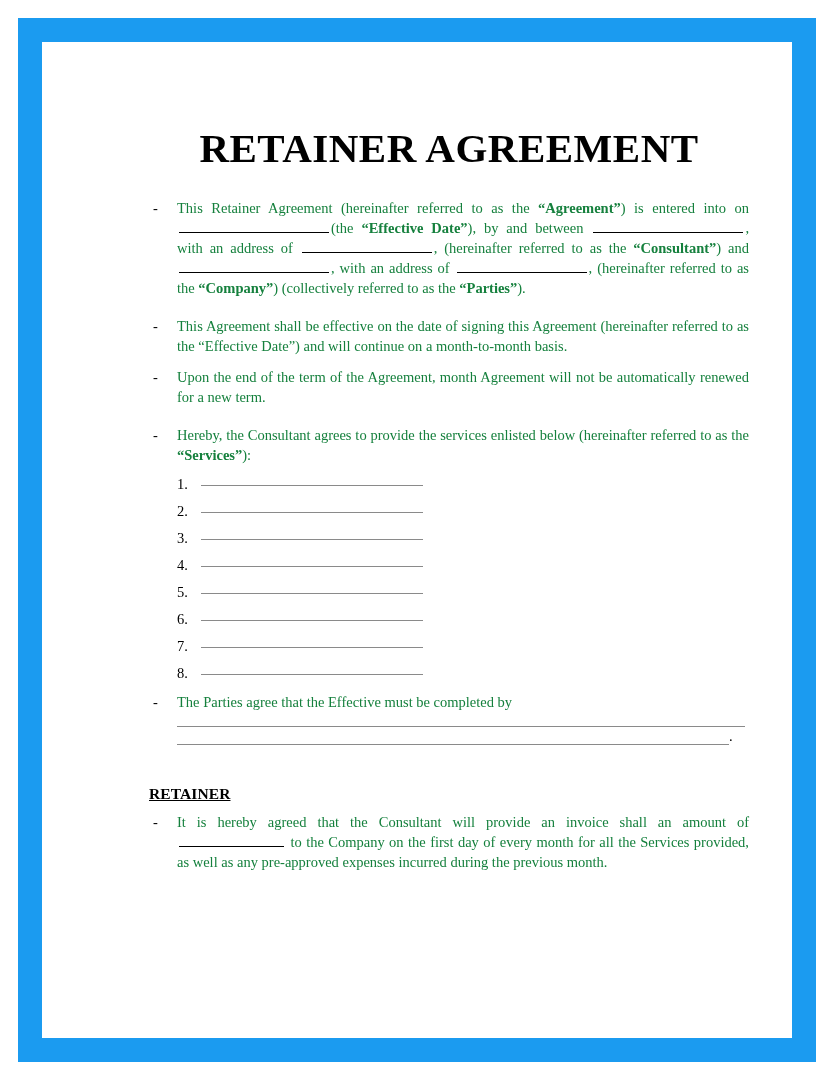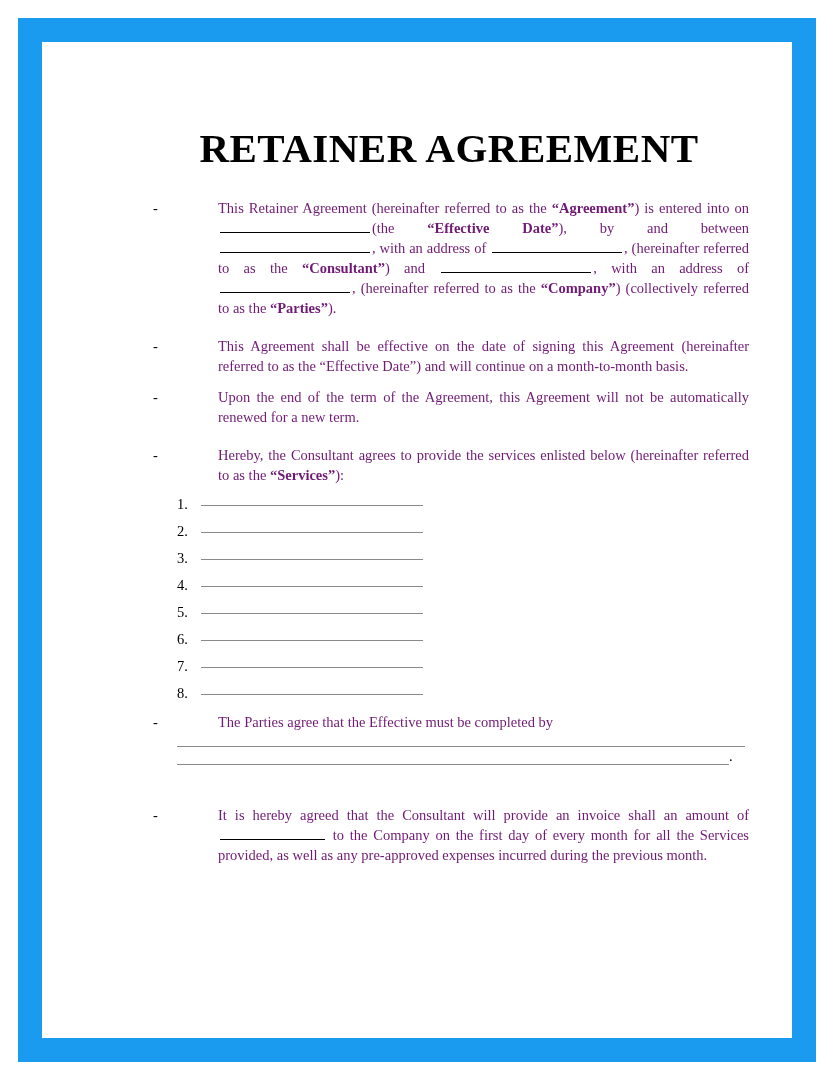--- a/index.html
+++ b/index.html
@@ -67,23 +67,22 @@
     font-size: 14.5px;
     line-height: 1.38;
     color: #000;
     padding-left: 4px;
     box-sizing: border-box;
   }
   .bullet-text {
     flex: 1;
     font-size: 14.5px;
     line-height: 1.38;
-    color: #701a75;
+    color: #15803d;
     text-align: justify;
-    margin-left: 41px;
   }
   .bullet-text.nojust {
     text-align: left;
   }
   b { font-weight: bold; }
   .blank {
     display: inline-block;
     border-bottom: 1px solid #000;
     vertical-align: baseline;
     height: 0.95em;
@@ -157,21 +156,21 @@
         </div>
       </div>
 
       <div class="section">
         <div class="bullet-row">
           <div class="bullet-dash">-</div>
           <div class="bullet-text">This Agreement shall be effective on the date of signing this Agreement (hereinafter referred to as the “Effective Date”) and will continue on a month-to-month basis.</div>
         </div>
         <div class="bullet-row">
           <div class="bullet-dash">-</div>
-          <div class="bullet-text">Upon the end of the term of the Agreement, this Agreement will not be automatically renewed for a new term.</div>
+          <div class="bullet-text">Upon the end of the term of the Agreement, month Agreement will not be automatically renewed for a new term.</div>
         </div>
       </div>
 
       <div class="section">
         <div class="bullet-row">
           <div class="bullet-dash">-</div>
           <div class="bullet-text"><span>Hereby, the Consultant agrees to provide the services enlisted below (hereinafter referred to as the </span><b>“Services”</b><span>):</span></div>
         </div>
 
         <div class="numbered-list">
@@ -215,20 +214,21 @@
         </div>
         <div class="full-line"></div>
         <div class="full-line-wrap">
           <span class="full-line2"></span><span class="period">.</span>
         </div>
       </div>
 
       <div class="spacer-lg"></div>
 
       <div class="section">
+        <div class="section-heading">RETAINER</div>
         <div class="bullet-row">
           <div class="bullet-dash">-</div>
           <div class="bullet-text"><span>It is hereby agreed that the Consultant will provide an invoice shall an amount of </span><span class="blank b-short"></span><span> to the Company on the first day of every month for all the Services provided, as well as any pre-approved expenses incurred during the previous month.</span></div>
         </div>
       </div>
 
     </div>
   </div>
 </div>
 

